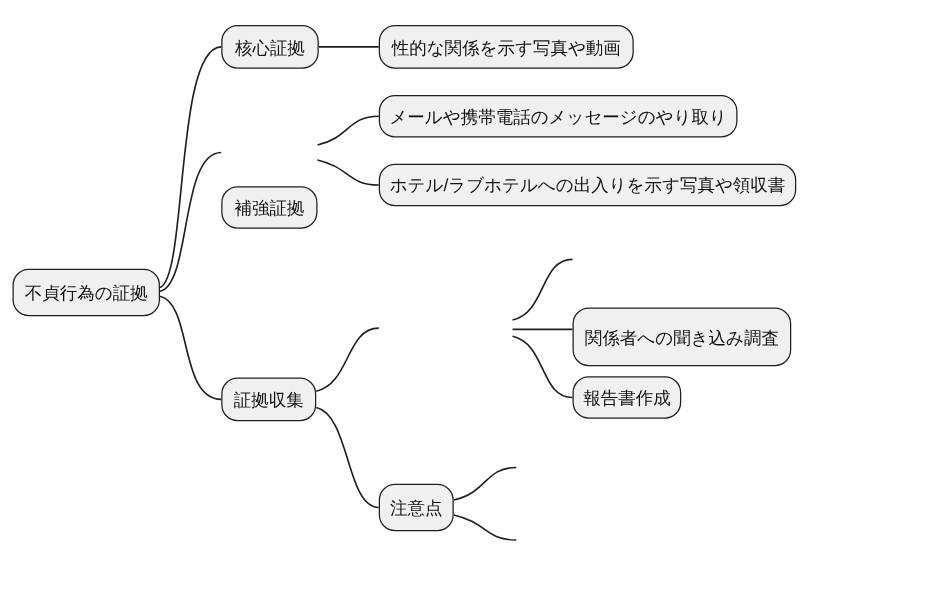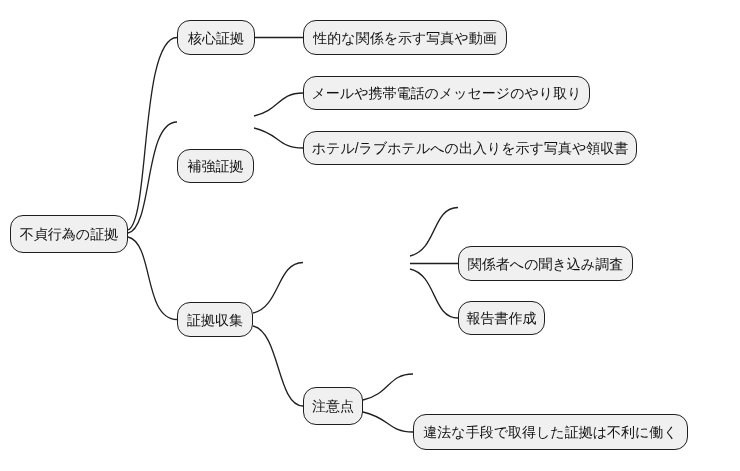--- a/index.html
+++ b/index.html
@@ -45,21 +45,21 @@
   
   .n-root      { left: 10px;  top: 215px; width: 118px; height: 38px; }
   .n-kakushin  { left: 177px; top: 20px;  width: 78px;  height: 35px; }
   .n-seiteki   { left: 303px; top: 20px;  width: 204px; height: 35px; }
   .n-hokyou    { left: 177px; top: 105px; width: 77px;  height: 34px; margin-top: 44px; }
   .n-mail      { left: 303px; top: 76px;  width: 287px; height: 34px; }
   .n-hotel     { left: 303px; top: 131px; width: 334px; height: 34px; }
   .n-shoko     { left: 177px; top: 302px; width: 76px;  height: 35px; }
   .n-tantei    { left: 303px; top: 245px; width: 107px; height: 35px; }
   .n-bikou     { left: 458px; top: 190px; width: 117px; height: 35px; }
-  .n-kankei    { left: 458px; top: 246px; width: 175px; height: 35px; }
+  .n-kankei    { left: 458px; top: 246px; width: 175px; height: 47px; }
   .n-houkoku   { left: 458px; top: 301px; width: 87px;  height: 34px; }
   .n-chuui     { left: 303px; top: 387px; width: 60px;  height: 38px; }
   .n-privacy   { left: 413px; top: 355px; width: 317px; height: 38px; }
   .n-ihou      { left: 413px; top: 414px; width: 275px; height: 36px; }
 </style>
 </head>
 <body>
 
 <div class="canvas">
 
@@ -82,15 +82,14 @@
   <div class="node n-root">不貞行為の証拠</div>
   <div class="node n-kakushin">核心証拠</div>
   <div class="node n-seiteki">性的な関係を示す写真や動画</div>
   <div class="node n-hokyou">補強証拠</div>
   <div class="node n-mail">メールや携帯電話のメッセージのやり取り</div>
   <div class="node n-hotel">ホテル/ラブホテルへの出入りを示す写真や領収書</div>
   <div class="node n-shoko">証拠収集</div>
   <div class="node n-kankei">関係者への聞き込み調査</div>
   <div class="node n-houkoku">報告書作成</div>
   <div class="node n-chuui">注意点</div>
-  <div class="node n-ihou">違法な手段で取得した証拠は不利に働く</div>
 
 </div>
 
 </body></html>

